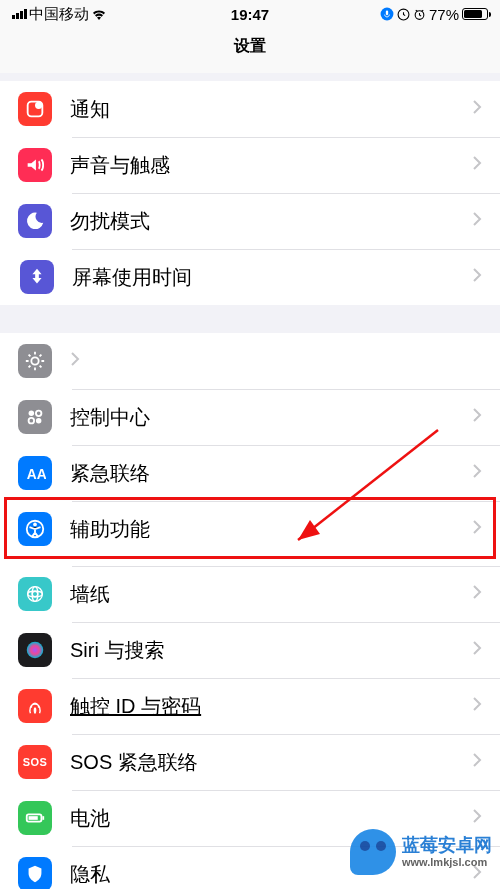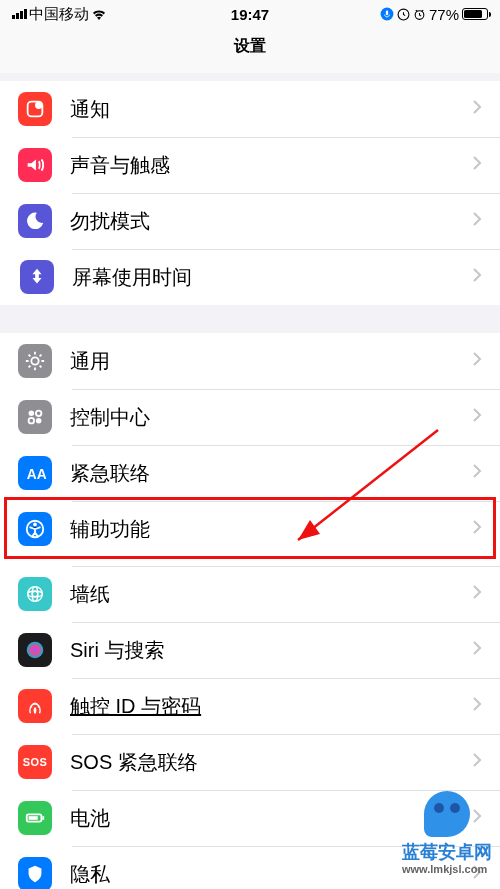--- a/index.html
+++ b/index.html
@@ -81,21 +81,20 @@
     }
     .arrow {
       position:absolute;
       pointer-events:none;
     }
     .watermark {
       position:absolute;
       bottom:14px; right:8px;
       display:flex; align-items:center; gap:6px;
       opacity:0.92;
-      flex-direction:column;
     }
     .watermark .logo {
       width:46px; height:46px;
       background:#1e88e5;
       border-radius:50% 50% 50% 8px;
       position:relative;
     }
     .watermark .logo::before, .watermark .logo::after {
       content:""; position:absolute;
       width:10px; height:10px; border-radius:50%;
@@ -198,21 +197,20 @@
       </div>
     </div>
     <div class="group">
       <div class="row" style="position: relative;">
         <div class="row-icon" style="background: rgb(142, 142, 147);">
           <svg viewBox="0 0 24 24">
             <circle cx="12" cy="12" r="4" fill="none" stroke="#fff" stroke-width="2"></circle>
             <path fill="none" stroke="#fff" stroke-width="2" d="M12 2v3M12 19v3M2 12h3M19 12h3M5 5l2 2M17 17l2 2M5 19l2-2M17 7l2-2"></path>
           </svg>
         </div>
-        <div class="row-label">通用</div>
         <span><svg class="chevron" viewBox="0 0 10 16">
             <path d="M2 2l6 6-6 6" fill="none" stroke="currentColor" stroke-width="2"></path>
           </svg></span>
       </div>
       <div class="row" style="position: relative;">
         <div class="row-icon" style="background: rgb(142, 142, 147);">
           <svg viewBox="0 0 24 24">
             <circle cx="8" cy="8" r="3" fill="#fff"></circle>
             <circle cx="16" cy="8" r="3" fill="none" stroke="#fff" stroke-width="2"></circle>
             <circle cx="8" cy="16" r="3" fill="none" stroke="#fff" stroke-width="2"></circle>

